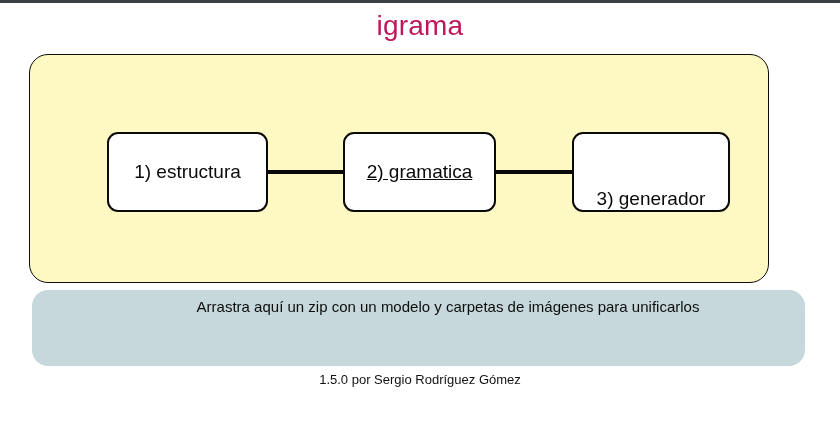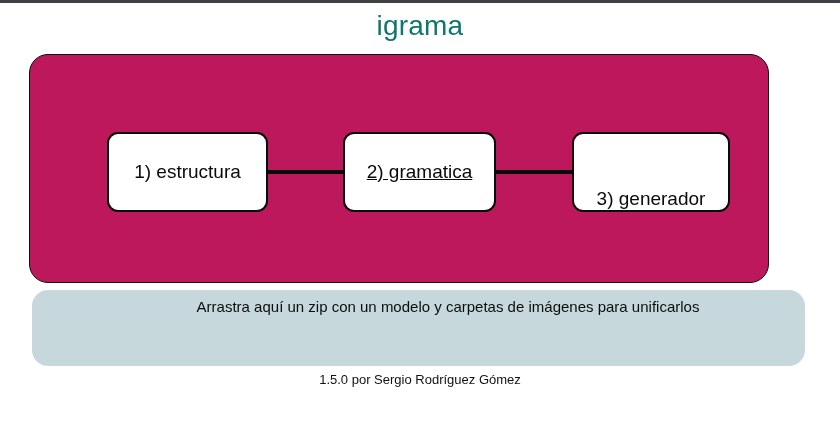--- a/index.html
+++ b/index.html
@@ -31,33 +31,33 @@
     height: 430px;
   }
   .app-title {
     position: absolute;
     top: 5px;
     left: 0;
     width: 840px;
     text-align: center;
     font-size: 28px;
     line-height: 36px;
-    color: #0f766e;
+    color: #be185d;
     font-weight: 400;
     letter-spacing: 0.2px;
   }
   .diagram-frame {
     position: absolute;
     left: 29px;
     top: 51px;
     width: 740px;
     height: 229px;
     border: 1.6px solid #0d0d0d;
     border-radius: 19px;
-    background: #be185d;
+    background: #fef9c3;
     box-sizing: border-box;
   }
   .pipeline {
     position: absolute;
     left: 0;
     top: 0;
     width: 774px;
     height: 229px;
   }
   .node {

